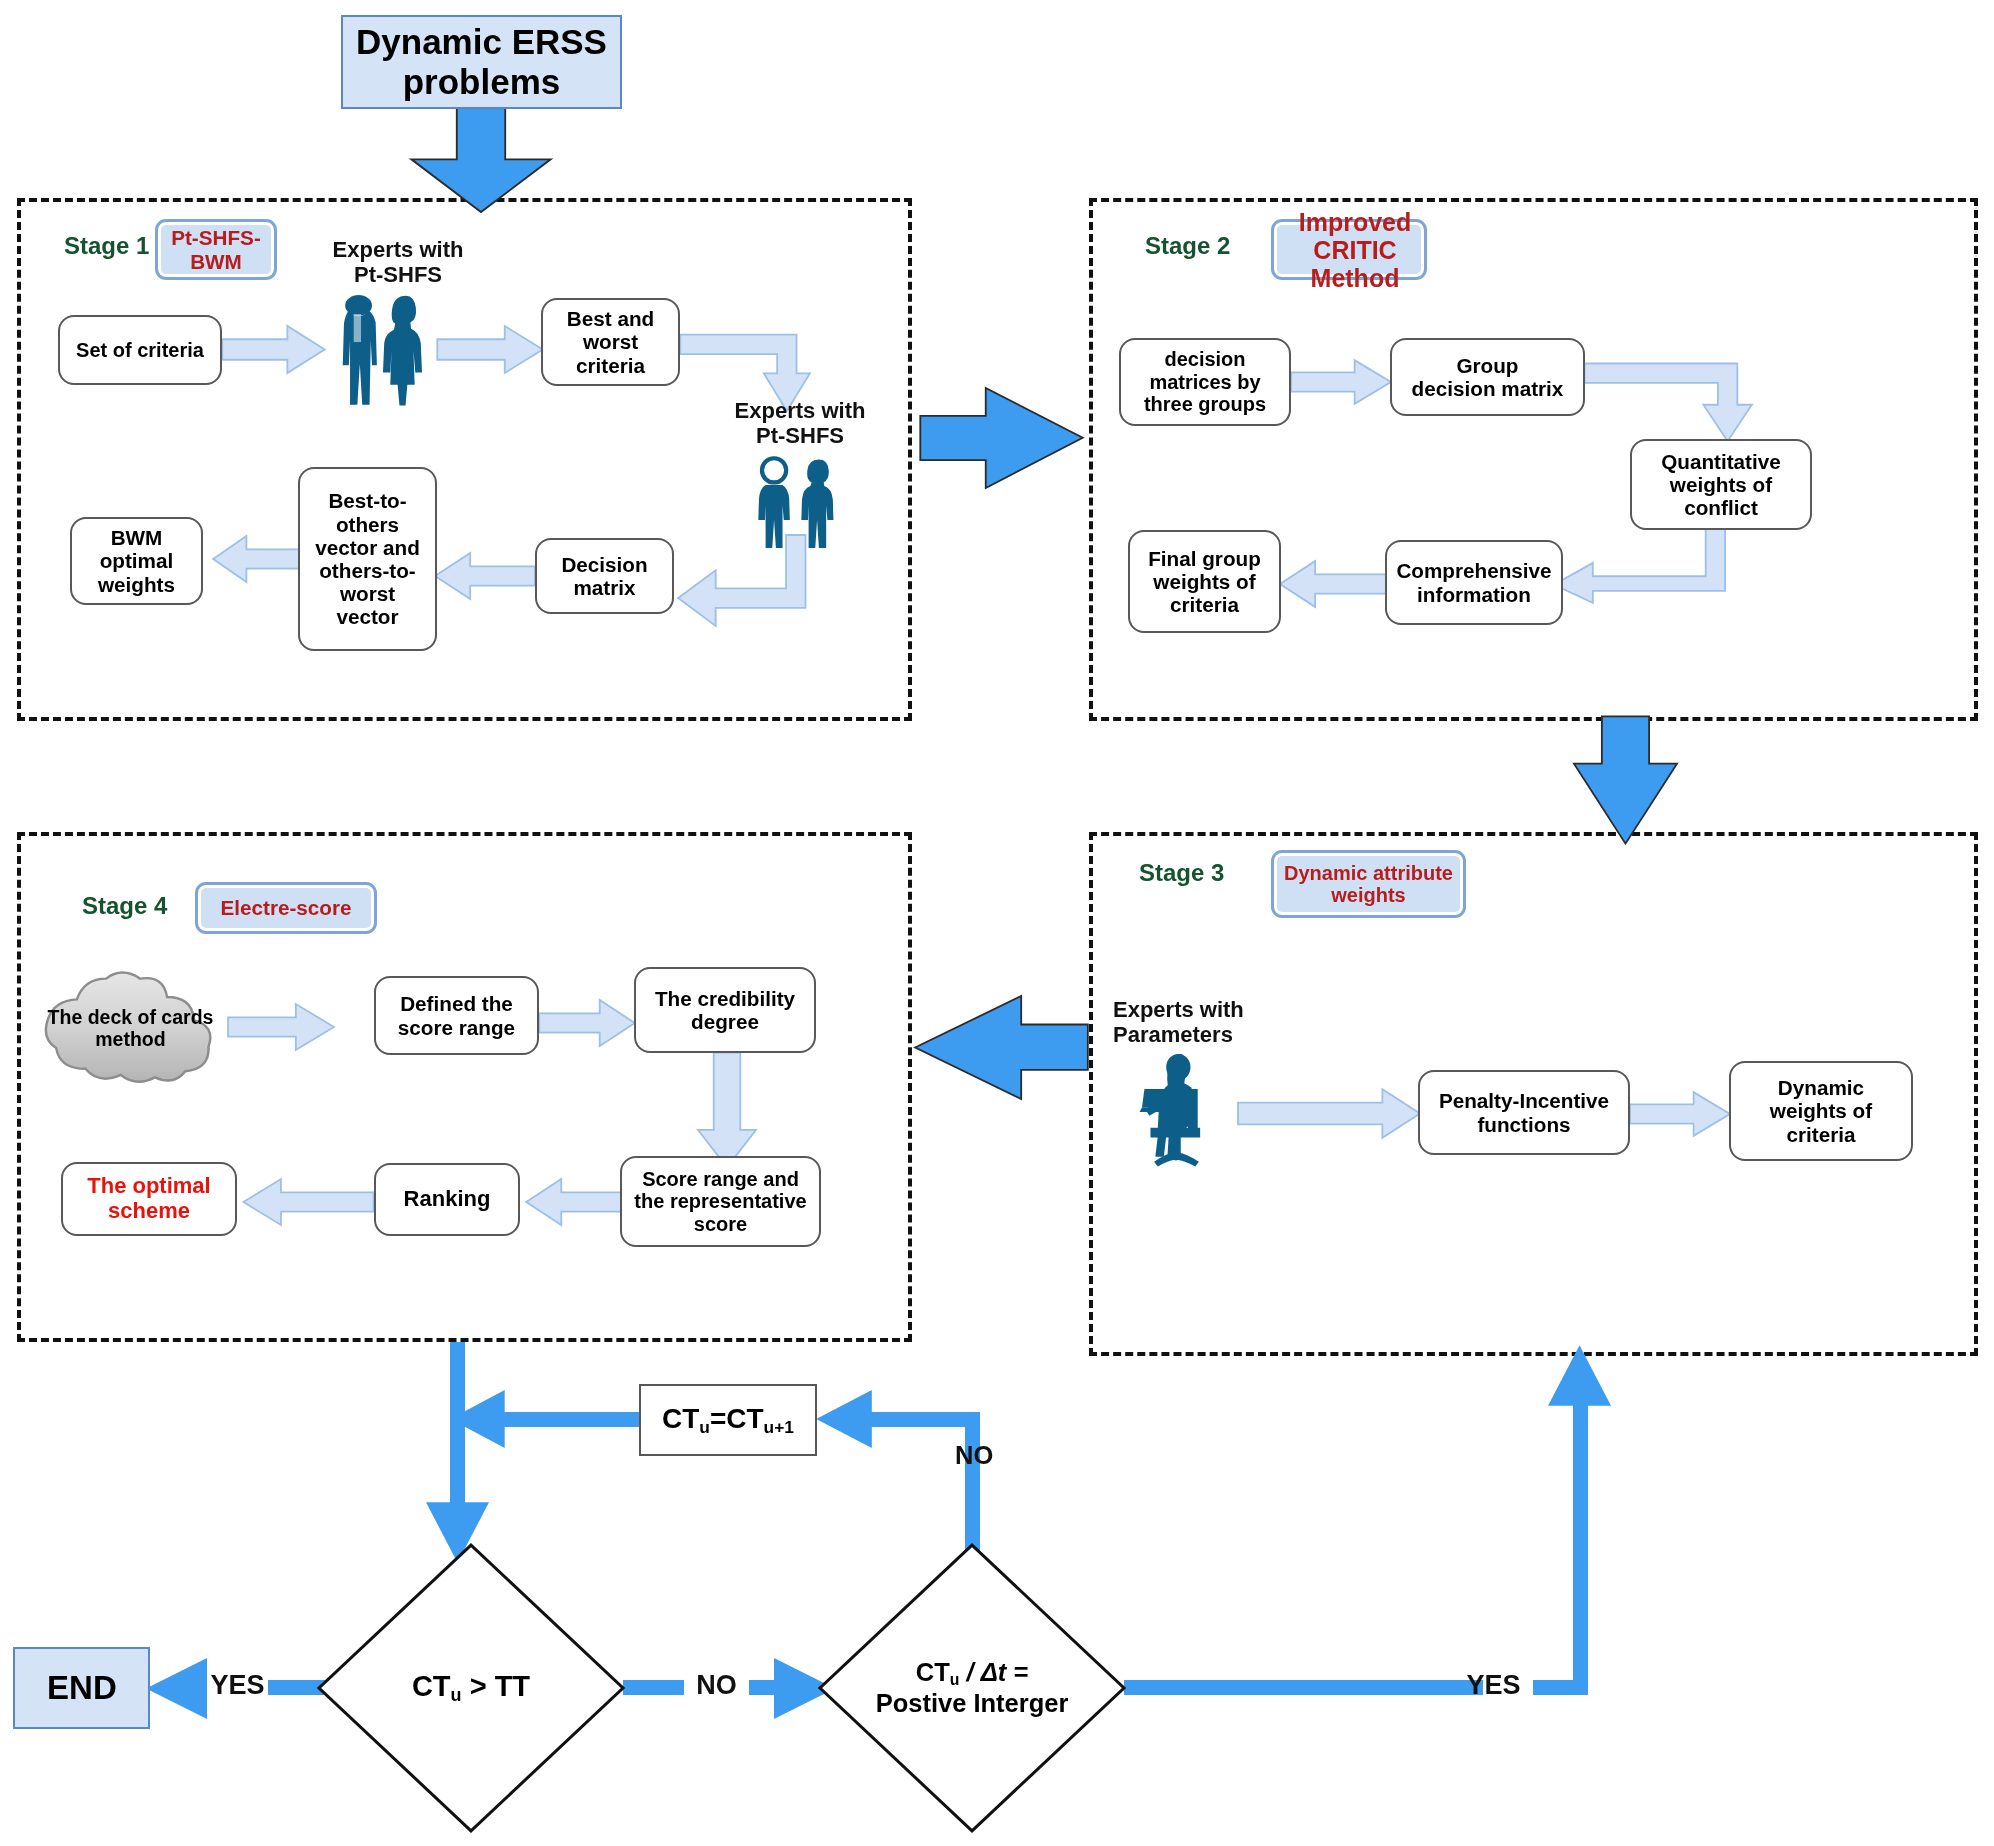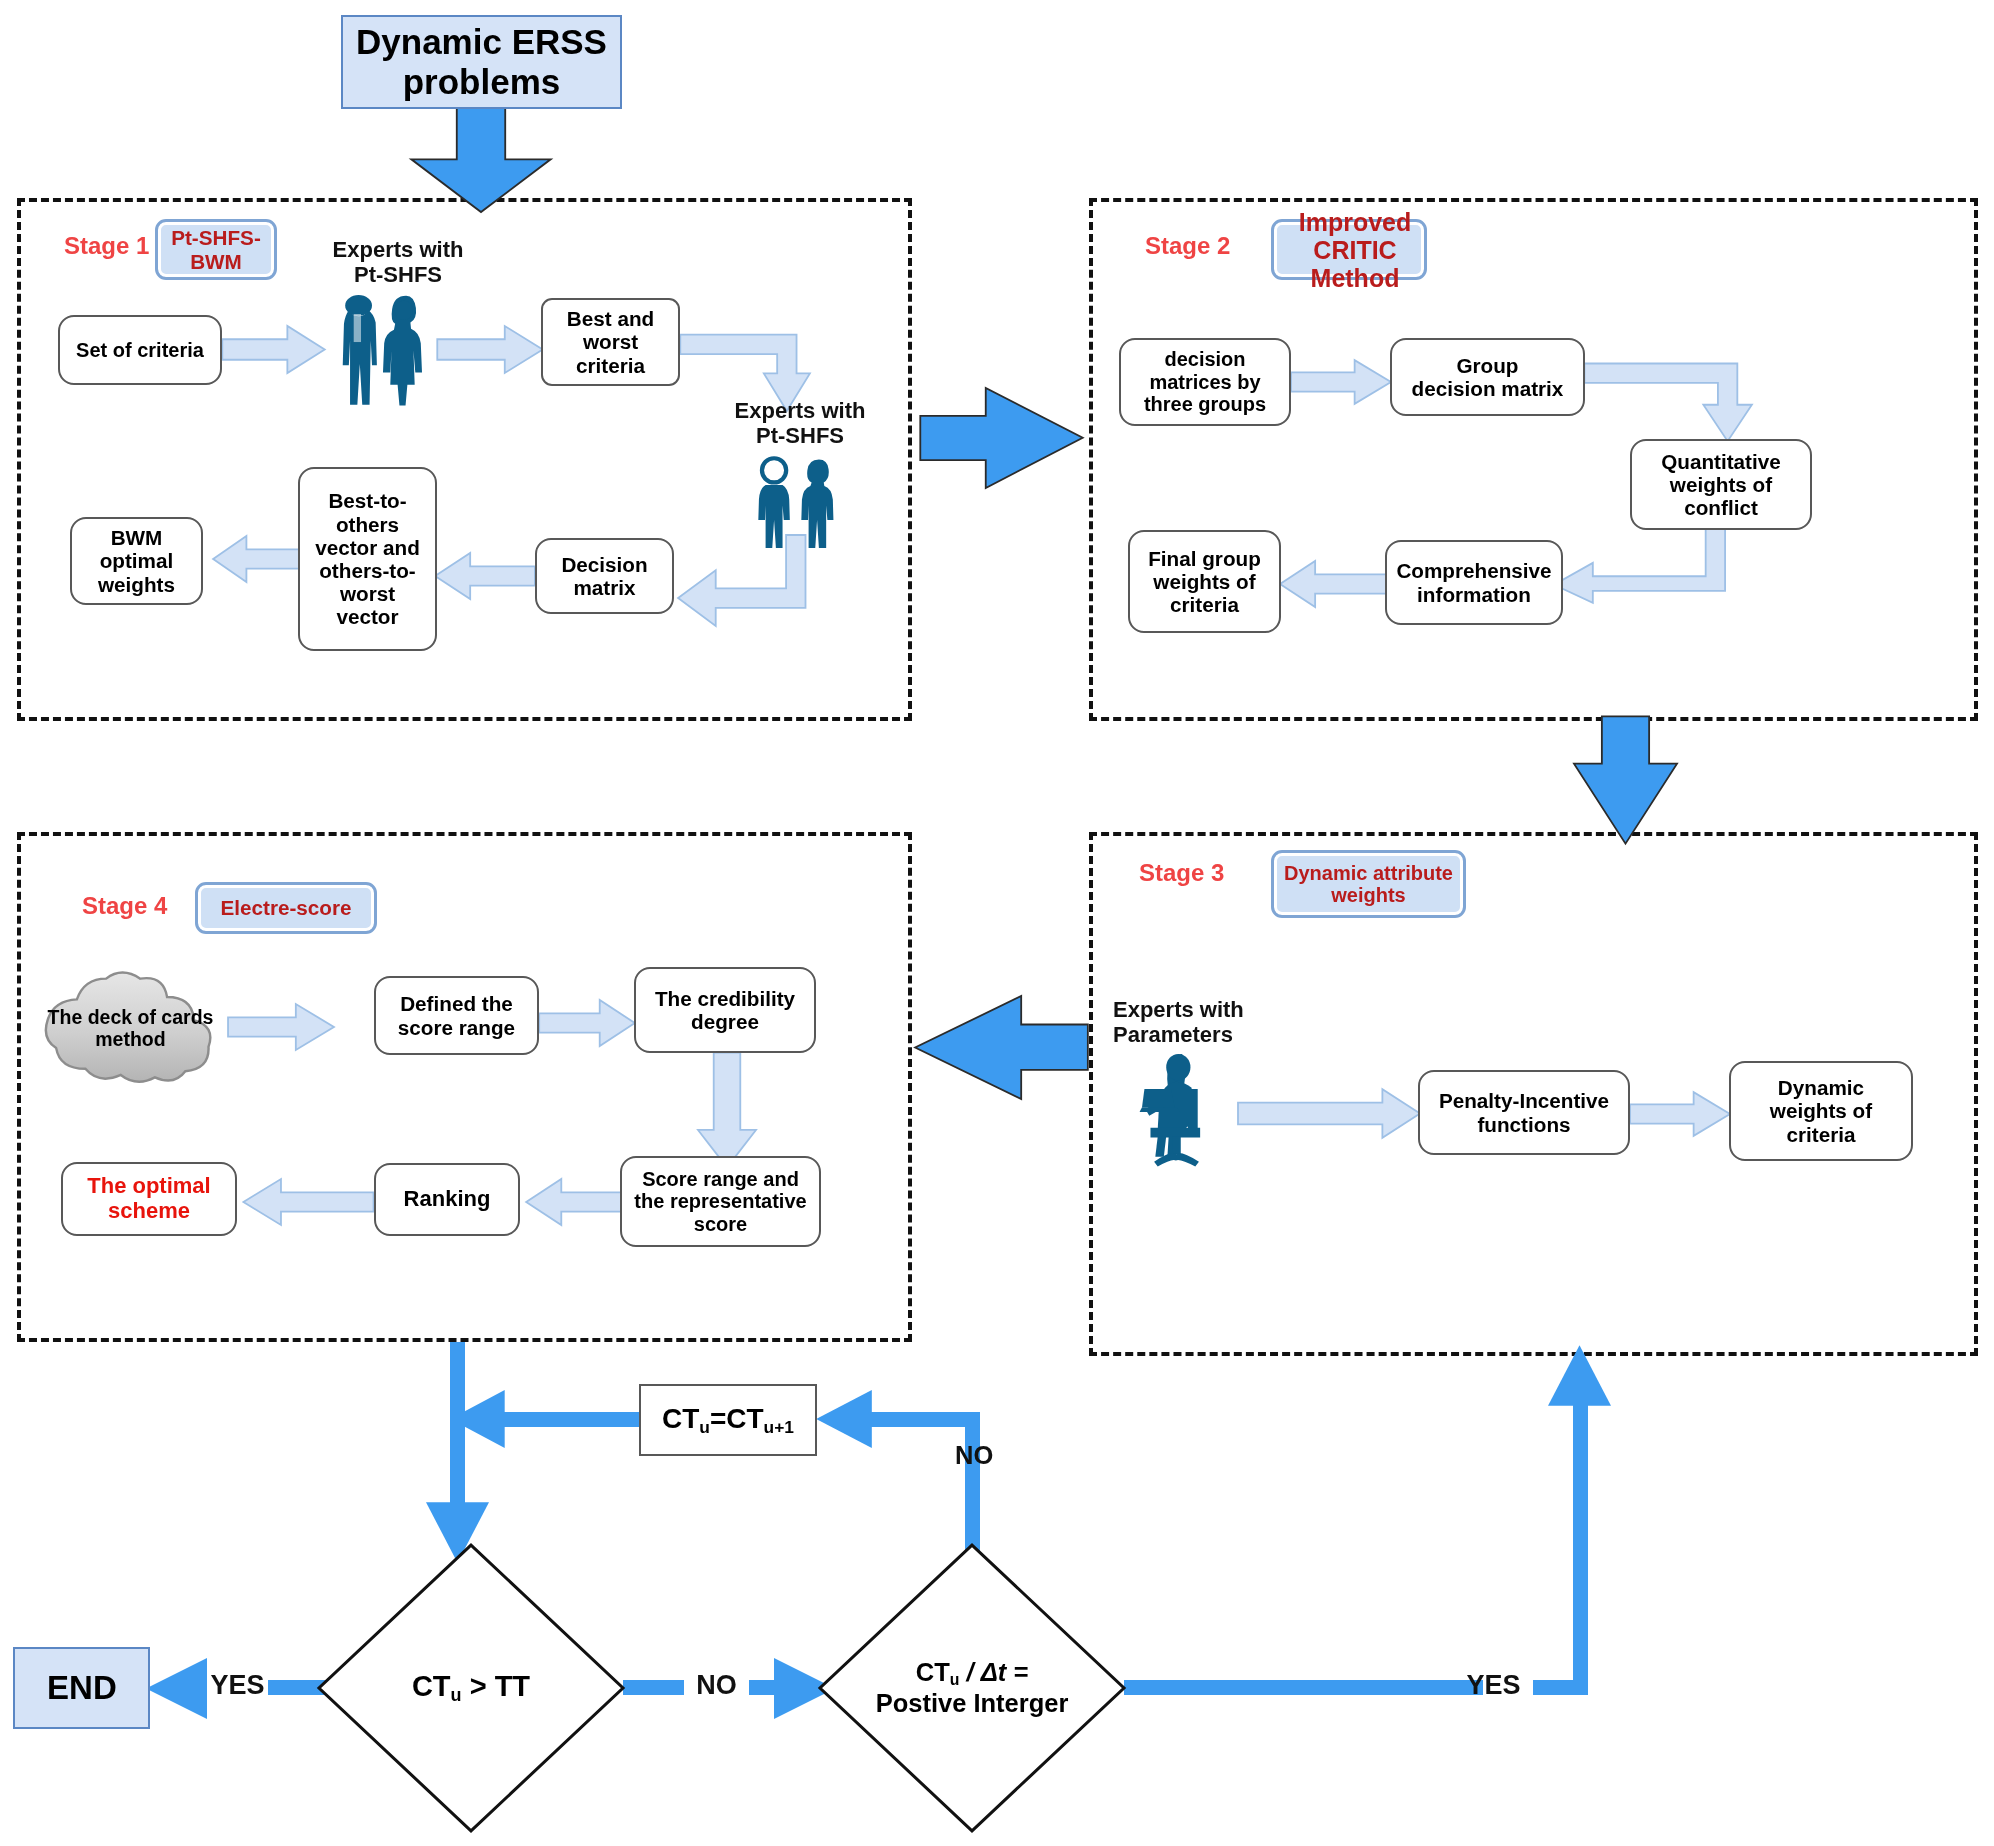--- a/index.html
+++ b/index.html
@@ -53,21 +53,21 @@
     position:absolute;box-sizing:border-box;
     background:#cfe0f5;border:3px solid #7fa5d4;
     border-radius:11px;
     display:flex;align-items:center;justify-content:center;
     text-align:center;font-weight:bold;color:#b91c1c;line-height:1.12;
     box-shadow:0 0 0 3px #fff inset, 0 0 0 5.5px #cfe0f5 inset;
     z-index:6;
   }
 
   .stagelabel{
-    position:absolute;font-weight:bold;color:#ef4444;white-space:nowrap;z-index:6;
+    position:absolute;font-weight:bold;color:#14532d;white-space:nowrap;z-index:6;
   }
 
   .plaintext{
     position:absolute;font-weight:bold;color:#111;text-align:center;
     line-height:1.14;white-space:pre-line;z-index:7;
   }
 
   
   .fa{position:absolute;z-index:4;}
 
@@ -146,21 +146,21 @@
       <polygon points="0,22 108,22 108,0 170,39 108,78 108,56 0,56" fill="#d3e2f6" stroke="#9ec0e6" stroke-width="3"></polygon>
     </svg>
   </div>
 
   <div class="fa" style="left:437px;top:326px;width:106px;height:47px;">
     <svg width="106" height="47" viewBox="0 0 175 78">
       <polygon points="0,22 112,22 112,0 175,39 112,78 112,56 0,56" fill="#d3e2f6" stroke="#9ec0e6" stroke-width="3"></polygon>
     </svg>
   </div>
 
-  <div class="pbox" style="left:541px;top:298px;width:139px;height:88px;font-size:20.7px;border-radius:11px;">
+  <div class="pbox" style="left:541px;top:298px;width:139px;height:88px;font-size:20.7px;">
     <span style="white-space:pre-line">Best and
 worst
 criteria</span>
   </div>
 
   <div class="fa" style="left:680px;top:325px;width:158px;height:109px;">
     <svg width="158" height="109" viewBox="0 0 260 180">
       <polygon points="0,16 192,16 192,80 214,80 176,142 138,80 160,80 160,48 0,48" fill="#d3e2f6" stroke="#9ec0e6" stroke-width="3"></polygon>
     </svg>
   </div>

